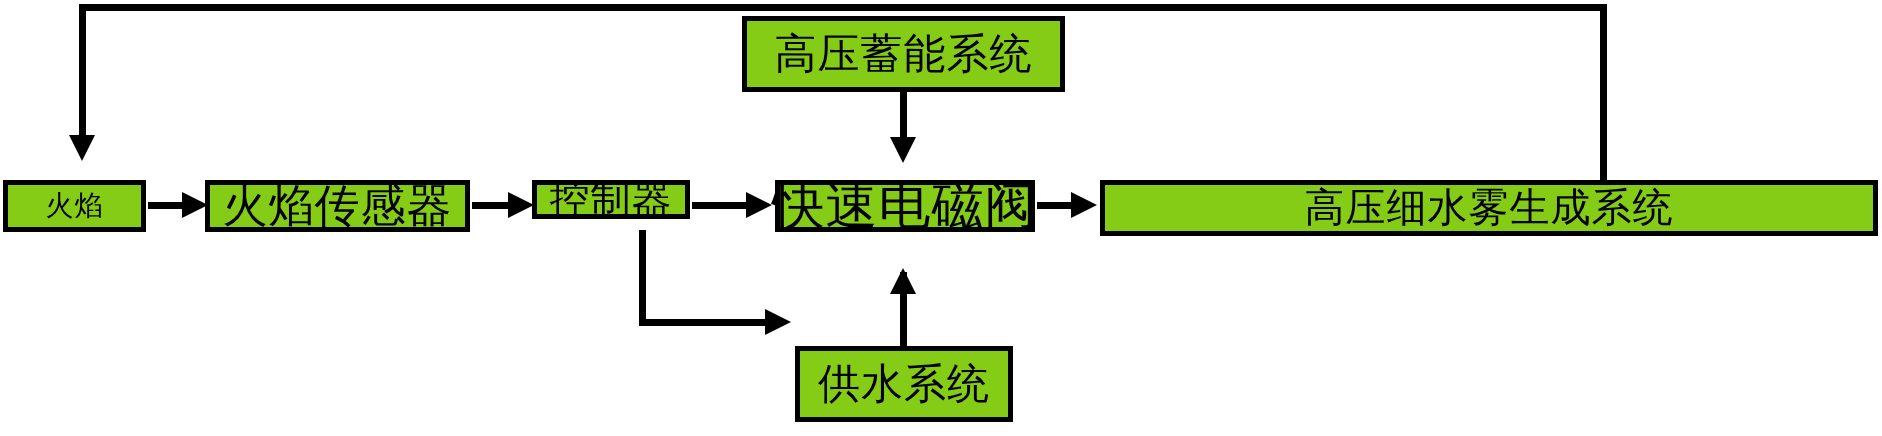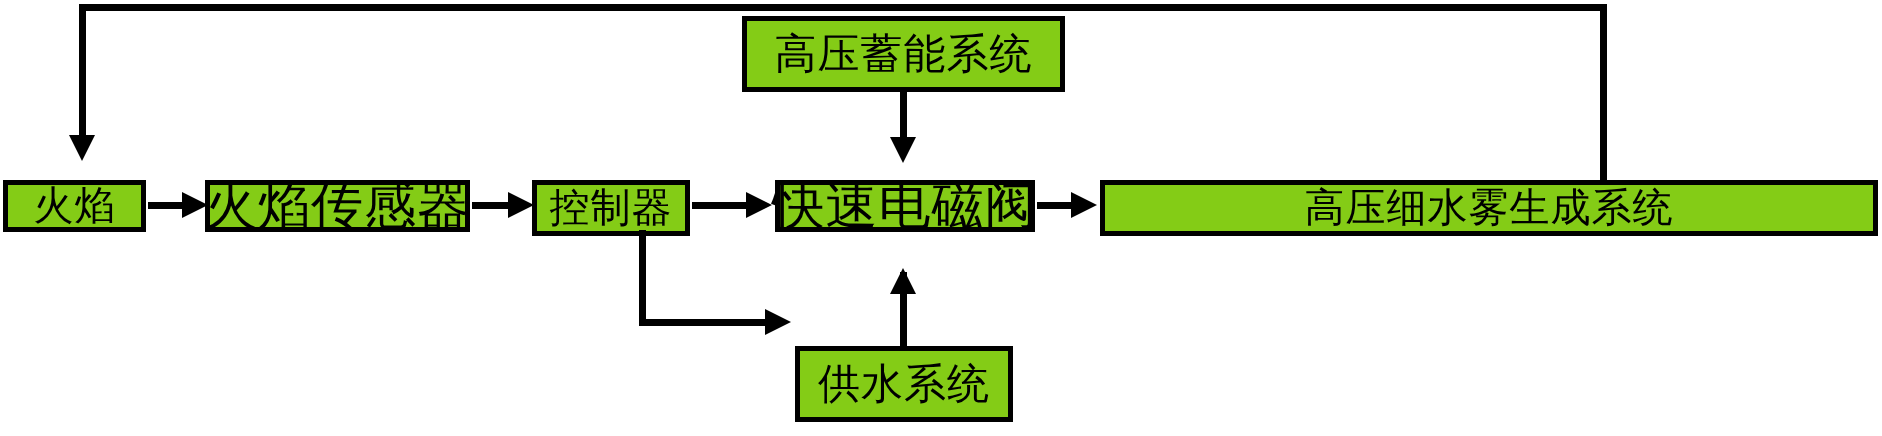--- a/index.html
+++ b/index.html
@@ -4,24 +4,24 @@
 <title>Flowchart</title>
 <style>
   html,body{margin:0;padding:0;background:#ffffff;}
   body{font-family:"Liberation Serif","DejaVu Serif",serif;}
   #stage{position:relative;width:1882px;height:436px;background:#ffffff;overflow:hidden;}
   .box{position:absolute;box-sizing:border-box;border:5px solid #000;background:#84cc16;
        display:flex;align-items:center;justify-content:center;color:#000;line-height:1;}
   .box .lbl{white-space:nowrap;letter-spacing:1px;}
   
   #box-flame{left:3px;top:180px;width:143px;height:52px;}
-  #box-flame .lbl{font-size:40px;}
+  #box-flame .lbl{font-size:28px;}
   #box-sensor{left:205px;top:180px;width:265px;height:52px;}
-  #box-sensor .lbl{font-size:52px;}
-  #box-controller{left:532px;top:180px;width:158px;height:56px;}
+  #box-sensor .lbl{font-size:45px;}
+  #box-controller{left:532px;top:180px;width:158px;height:39px;}
   #box-controller .lbl{font-size:40px;}
   #box-valve{left:775px;top:180px;width:260px;height:52px;}
   #box-valve .lbl{font-size:52px;}
   #box-mist{left:1100px;top:180px;width:778px;height:56px;}
   #box-mist .lbl{font-size:40px;}
   #box-accum{left:742px;top:16px;width:323px;height:76px;}
   #box-accum .lbl{font-size:42px;}
   #box-water{left:795px;top:346px;width:218px;height:76px;}
   #box-water .lbl{font-size:42px;}
 

